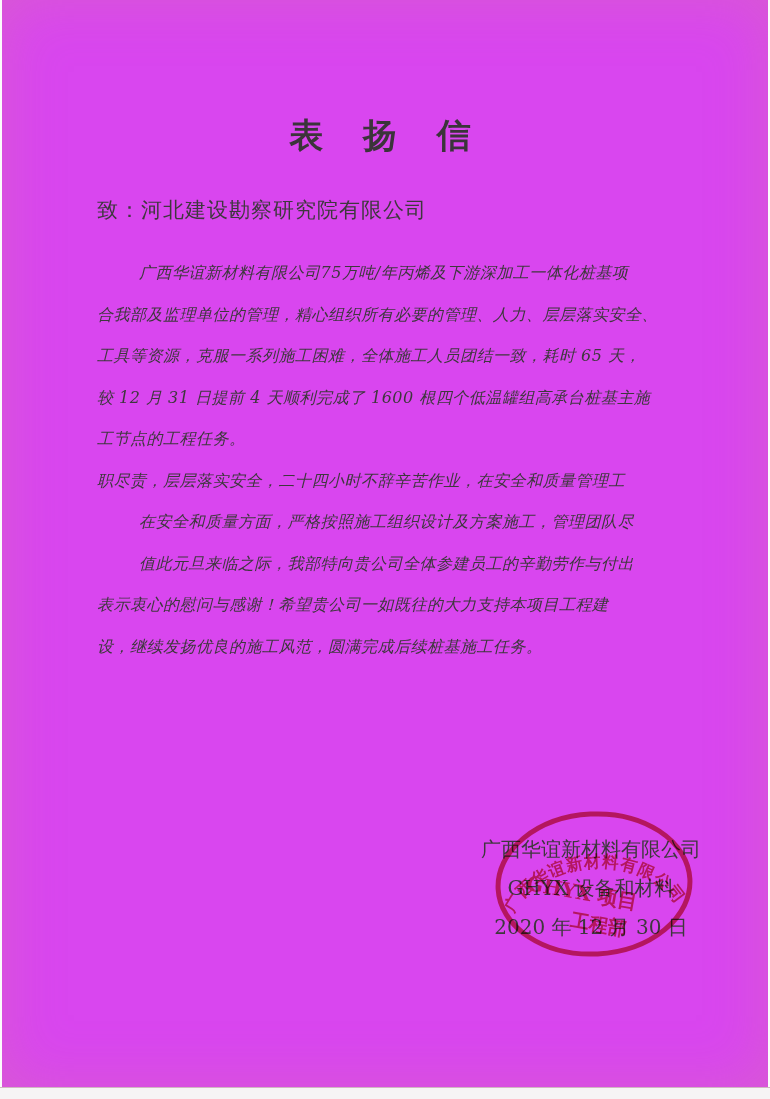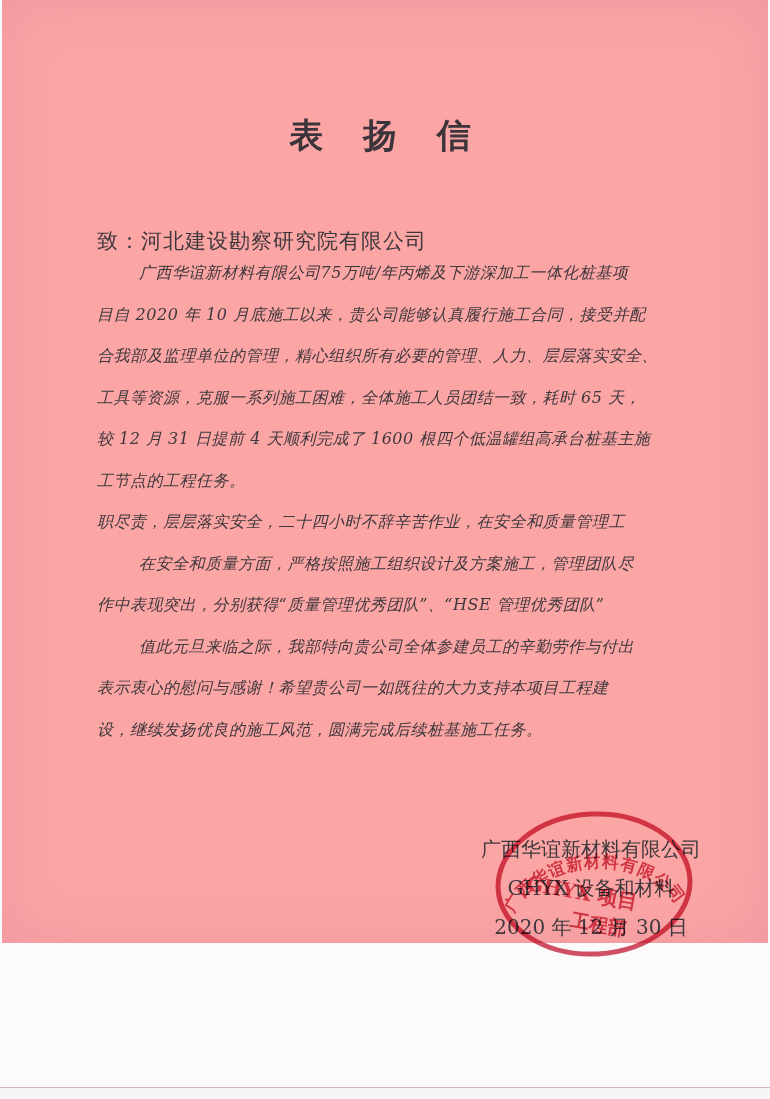--- a/index.html
+++ b/index.html
@@ -6,22 +6,22 @@
   html, body { width: 770px; height: 1099px; }
   body {
     position: relative;
     background: #fbfbfb;
     overflow: hidden;
     font-family: "DejaVu Serif", "Liberation Serif", serif;
   }
   .page {
     position: absolute;
     left: 2px; top: 0;
-    width: 766px; height: 943px;
-    background: #fca5a5;
+    width: 766px; height: 1087px;
+    background: #d946ef;
     box-shadow: inset 0 0 60px rgba(215,130,155,.35);
   }
   .bottom-edge {
     position: absolute;
     left: 0; top: 1087px;
     width: 770px; height: 12px;
     background: #f6f4f5;
     border-top: 1px solid #cfb8c0;
   }
   .title {
@@ -35,21 +35,20 @@
     color: #3b343a;
     line-height: 46px;
   }
   .salutation {
     position: absolute;
     left: 95px; top: 190px;
     font-size: 21px;
     color: #3e383d;
     line-height: 41px;
     letter-spacing: 1px;
-    margin-top: 31px;
   }
   .body-text {
     position: absolute;
     left: 95px; top: 252px;
     width: 600px;
     color: #3e383d;
   }
   .line {
     font-size: 16px;
     line-height: 41.5px;
@@ -89,28 +88,26 @@
 <body>
 
 <div class="page">
 
   <div class="title">表 扬 信</div>
 
   <div class="salutation">致：河北建设勘察研究院有限公司</div>
 
   <div class="body-text">
     <div class="line indent">广西华谊新材料有限公司75万吨/年丙烯及下游深加工一体化桩基项</div>
-    <div class="line">目自 2020 年 10 月底施工以来，贵公司能够认真履行施工合同，接受并配</div>
     <div class="line">合我部及监理单位的管理，精心组织所有必要的管理、人力、层层落实安全、</div>
     <div class="line">工具等资源，克服一系列施工困难，全体施工人员团结一致，耗时 65 天，</div>
     <div class="line">较 12 月 31 日提前 4 天顺利完成了 1600 根四个低温罐组高承台桩基主施</div>
     <div class="line">工节点的工程任务。</div>
     <div class="line">职尽责，层层落实安全，二十四小时不辞辛苦作业，在安全和质量管理工</div>
     <div class="line indent">在安全和质量方面，严格按照施工组织设计及方案施工，管理团队尽</div>
-    <div class="line">作中表现突出，分别获得“质量管理优秀团队”、“HSE 管理优秀团队”</div>
     <div class="line indent">值此元旦来临之际，我部特向贵公司全体参建员工的辛勤劳作与付出</div>
     <div class="line">表示衷心的慰问与感谢！希望贵公司一如既往的大力支持本项目工程建</div>
     <div class="line">设，继续发扬优良的施工风范，圆满完成后续桩基施工任务。</div>
   </div>
 
   <div class="signature">
     <div class="sig-line">广西华谊新材料有限公司</div>
     <div class="sig-line">GHYX 设备和材料</div>
     <div class="sig-line">2020 年 12 月 30 日</div>
   </div>

